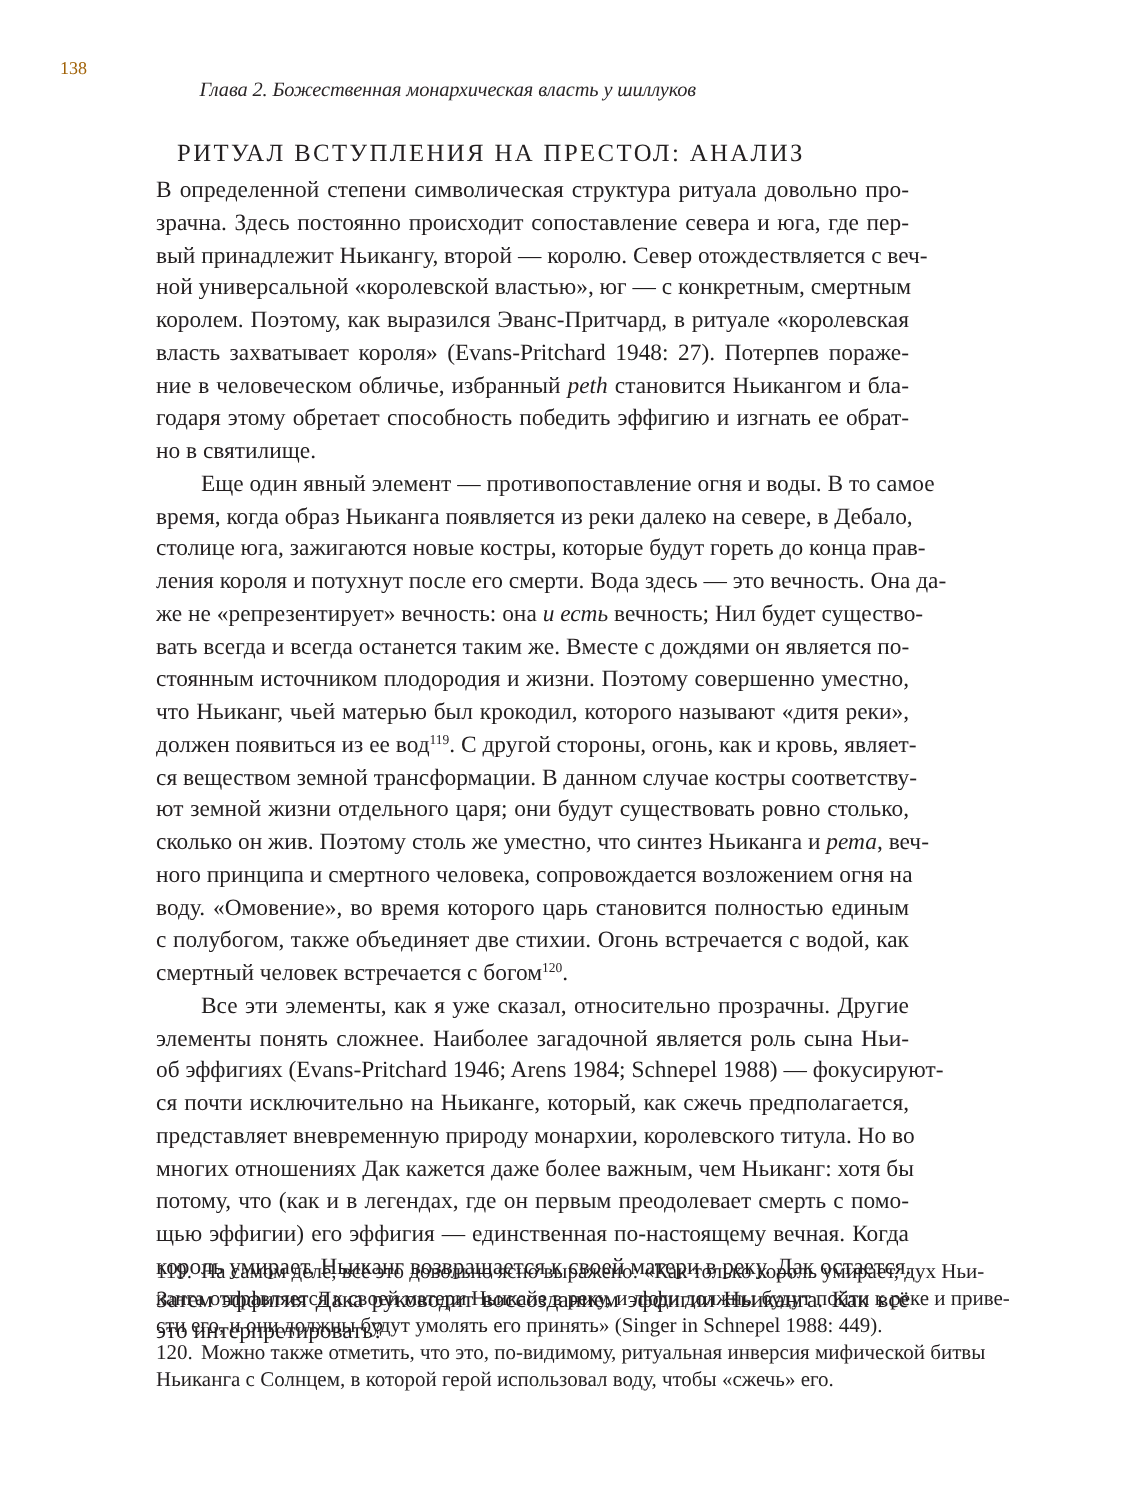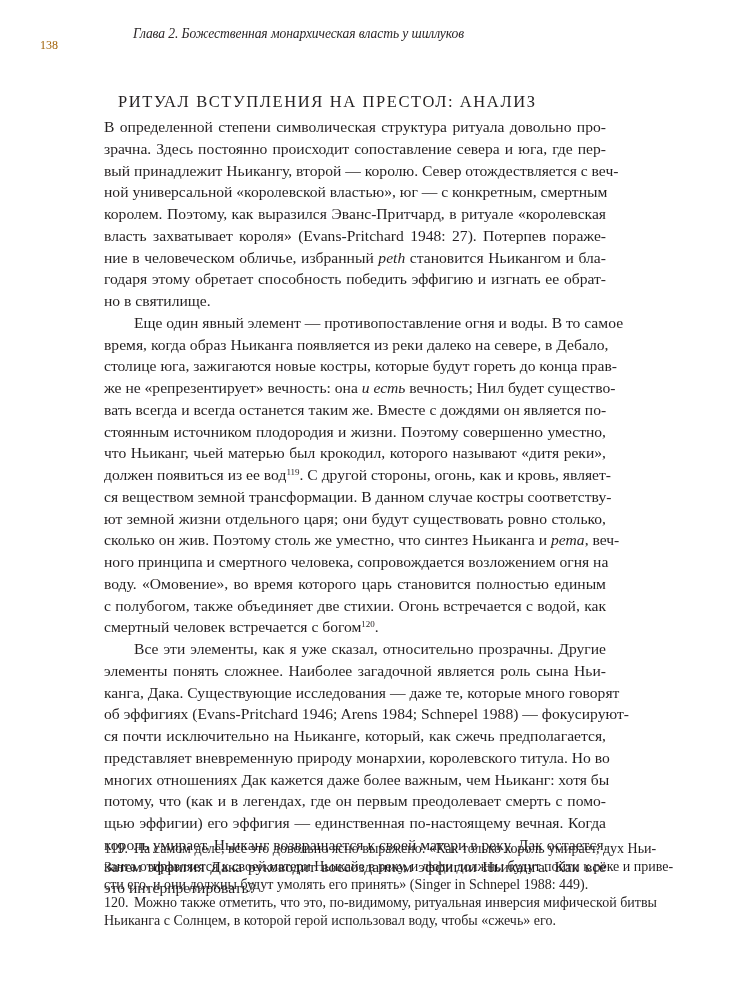--- a/index.html
+++ b/index.html
@@ -19,21 +19,21 @@
       position: absolute;
       left: 40px;
       top: 36px;
       font-size: 12px;
       line-height: 18px;
       color: #a16207;
     }
     .running-head {
       position: absolute;
       left: 133px;
-      top: 25px;
+      top: 51px;
       font-size: 13.6px;
       line-height: 18px;
       font-style: italic;
       color: #2a2627;
       letter-spacing: -0.1px;
     }
     .section-title {
       position: absolute;
       left: 104px;
       top: 78px;
@@ -112,37 +112,37 @@
       <span class="line"><span>королем. Поэтому, как выразился Эванс-Притчард, в ритуале «королевская</span></span>
       <span class="line"><span>власть захватывает короля» (Evans-Pritchard 1948: 27). Потерпев пораже-</span></span>
       <span class="line"><span>ние в человеческом обличье, избранный </span><span class="it">реth</span><span> становится Ньикангом и бла-</span></span>
       <span class="line"><span>годаря этому обретает способность победить эффигию и изгнать ее обрат-</span></span>
       <span class="line last"><span>но в святилище.</span></span>
     </p>
   <p class="para">
       <span class="line indent"><span>Еще один явный элемент — противопоставление огня и воды. В то самое</span></span>
       <span class="line"><span>время, когда образ Ньиканга появляется из реки далеко на севере, в Дебало,</span></span>
       <span class="line"><span>столице юга, зажигаются новые костры, которые будут гореть до конца прав-</span></span>
+      <span class="line"><span>ления короля и потухнут после его смерти. Вода здесь — это вечность. Она да-</span></span>
       <span class="line"><span>же не «репрезентирует» вечность: она </span><span class="it">и есть</span><span> вечность; Нил будет существо-</span></span>
       <span class="line"><span>вать всегда и всегда останется таким же. Вместе с дождями он является по-</span></span>
       <span class="line"><span>стоянным источником плодородия и жизни. Поэтому совершенно уместно,</span></span>
       <span class="line"><span>что Ньиканг, чьей матерью был крокодил, которого называют «дитя реки»,</span></span>
       <span class="line"><span>должен появиться из ее вод</span><sup class="fn">119</sup><span>. С другой стороны, огонь, как и кровь, являет-</span></span>
       <span class="line"><span>ся веществом земной трансформации. В данном случае костры соответству-</span></span>
       <span class="line"><span>ют земной жизни отдельного царя; они будут существовать ровно столько,</span></span>
       <span class="line"><span>сколько он жив. Поэтому столь же уместно, что синтез Ньиканга и </span><span class="it">рета</span><span>, веч-</span></span>
       <span class="line"><span>ного принципа и смертного человека, сопровождается возложением огня на</span></span>
       <span class="line"><span>воду. «Омовение», во время которого царь становится полностью единым</span></span>
       <span class="line"><span>с полубогом, также объединяет две стихии. Огонь встречается с водой, как</span></span>
       <span class="line last"><span>смертный человек встречается с богом</span><sup class="fn">120</sup><span>.</span></span>
     </p>
   <p class="para">
       <span class="line indent"><span>Все эти элементы, как я уже сказал, относительно прозрачны. Другие</span></span>
       <span class="line"><span>элементы понять сложнее. Наиболее загадочной является роль сына Нь­и-</span></span>
-      <span class="line"><span>канга, Дака. Существующие исследования — даже те, которые много говорят</span></span>
       <span class="line"><span>об эффигиях (Evans-Pritchard 1946; Arens 1984; Schnepel 1988) — фокусируют-</span></span>
       <span class="line"><span>ся почти исключительно на Ньиканге, который, как сжечь предполагается,</span></span>
       <span class="line"><span>представляет вневременную природу монархии, королевского титула. Но во</span></span>
       <span class="line"><span>многих отношениях Дак кажется даже более важным, чем Ньиканг: хотя бы</span></span>
       <span class="line"><span>потому, что (как и в легендах, где он первым преодолевает смерть с помо-</span></span>
       <span class="line"><span>щью эффигии) его эффигия — единственная по-настоящему вечная. Когда</span></span>
       <span class="line"><span>король умирает, Ньиканг возвращается к своей матери в реку. Дак остается.</span></span>
       <span class="line"><span>Затем эффигия Дака руководит воссозданием эффигии Ньиканга. Как всё</span></span>
       <span class="line last"><span>это интерпретировать?</span></span>
     </p>

